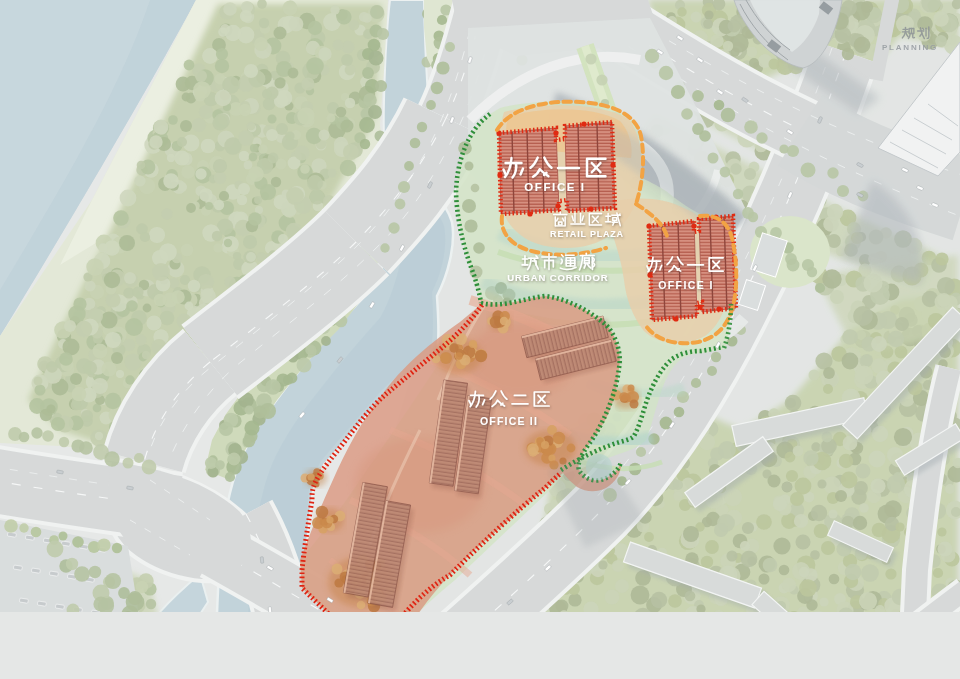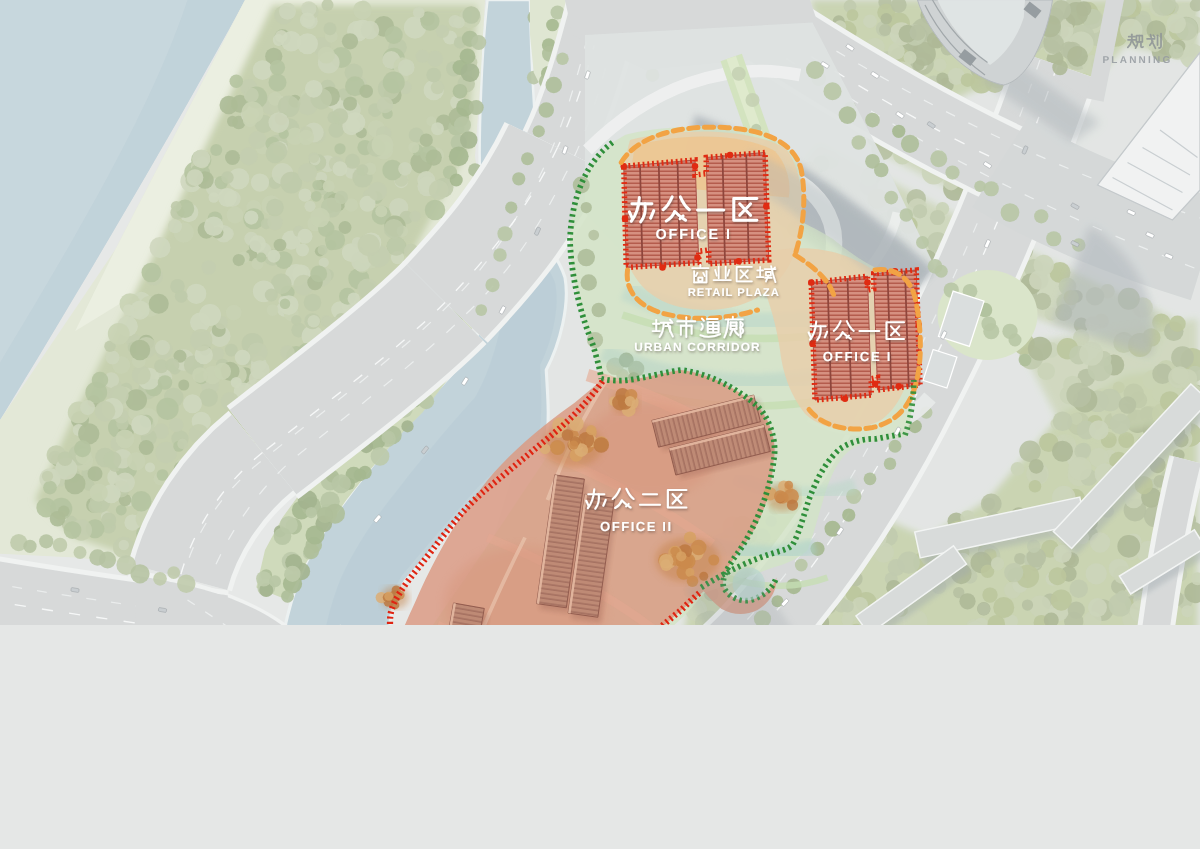--- a/index.html
+++ b/index.html
@@ -1,15 +1,15 @@
 <!DOCTYPE html>
 <html><head><meta charset="utf-8">
 <style>
 html,body{margin:0;padding:0;background:#e5e7e6;font-family:"Liberation Sans",sans-serif;}
-#wrap{width:960px;height:500px;overflow:hidden;}
+#wrap{width:960px;height:612px;overflow:hidden;}
 </style></head>
 <body>
 <div id="wrap"><svg xmlns="http://www.w3.org/2000/svg" width="960" height="679" viewBox="0 0 960 679">
       <defs>
 <pattern id="rstripe" width="8" height="3.2" patternUnits="userSpaceOnUse">
  <rect width="8" height="3.2" fill="#d69080"></rect>
           <rect width="8" height="1.2" y="2" fill="#b45c4d"></rect>
 </pattern>
 <pattern id="roofA" width="3.8" height="9" patternUnits="userSpaceOnUse">
  <rect width="3.8" height="9" fill="#b8806a"></rect>

